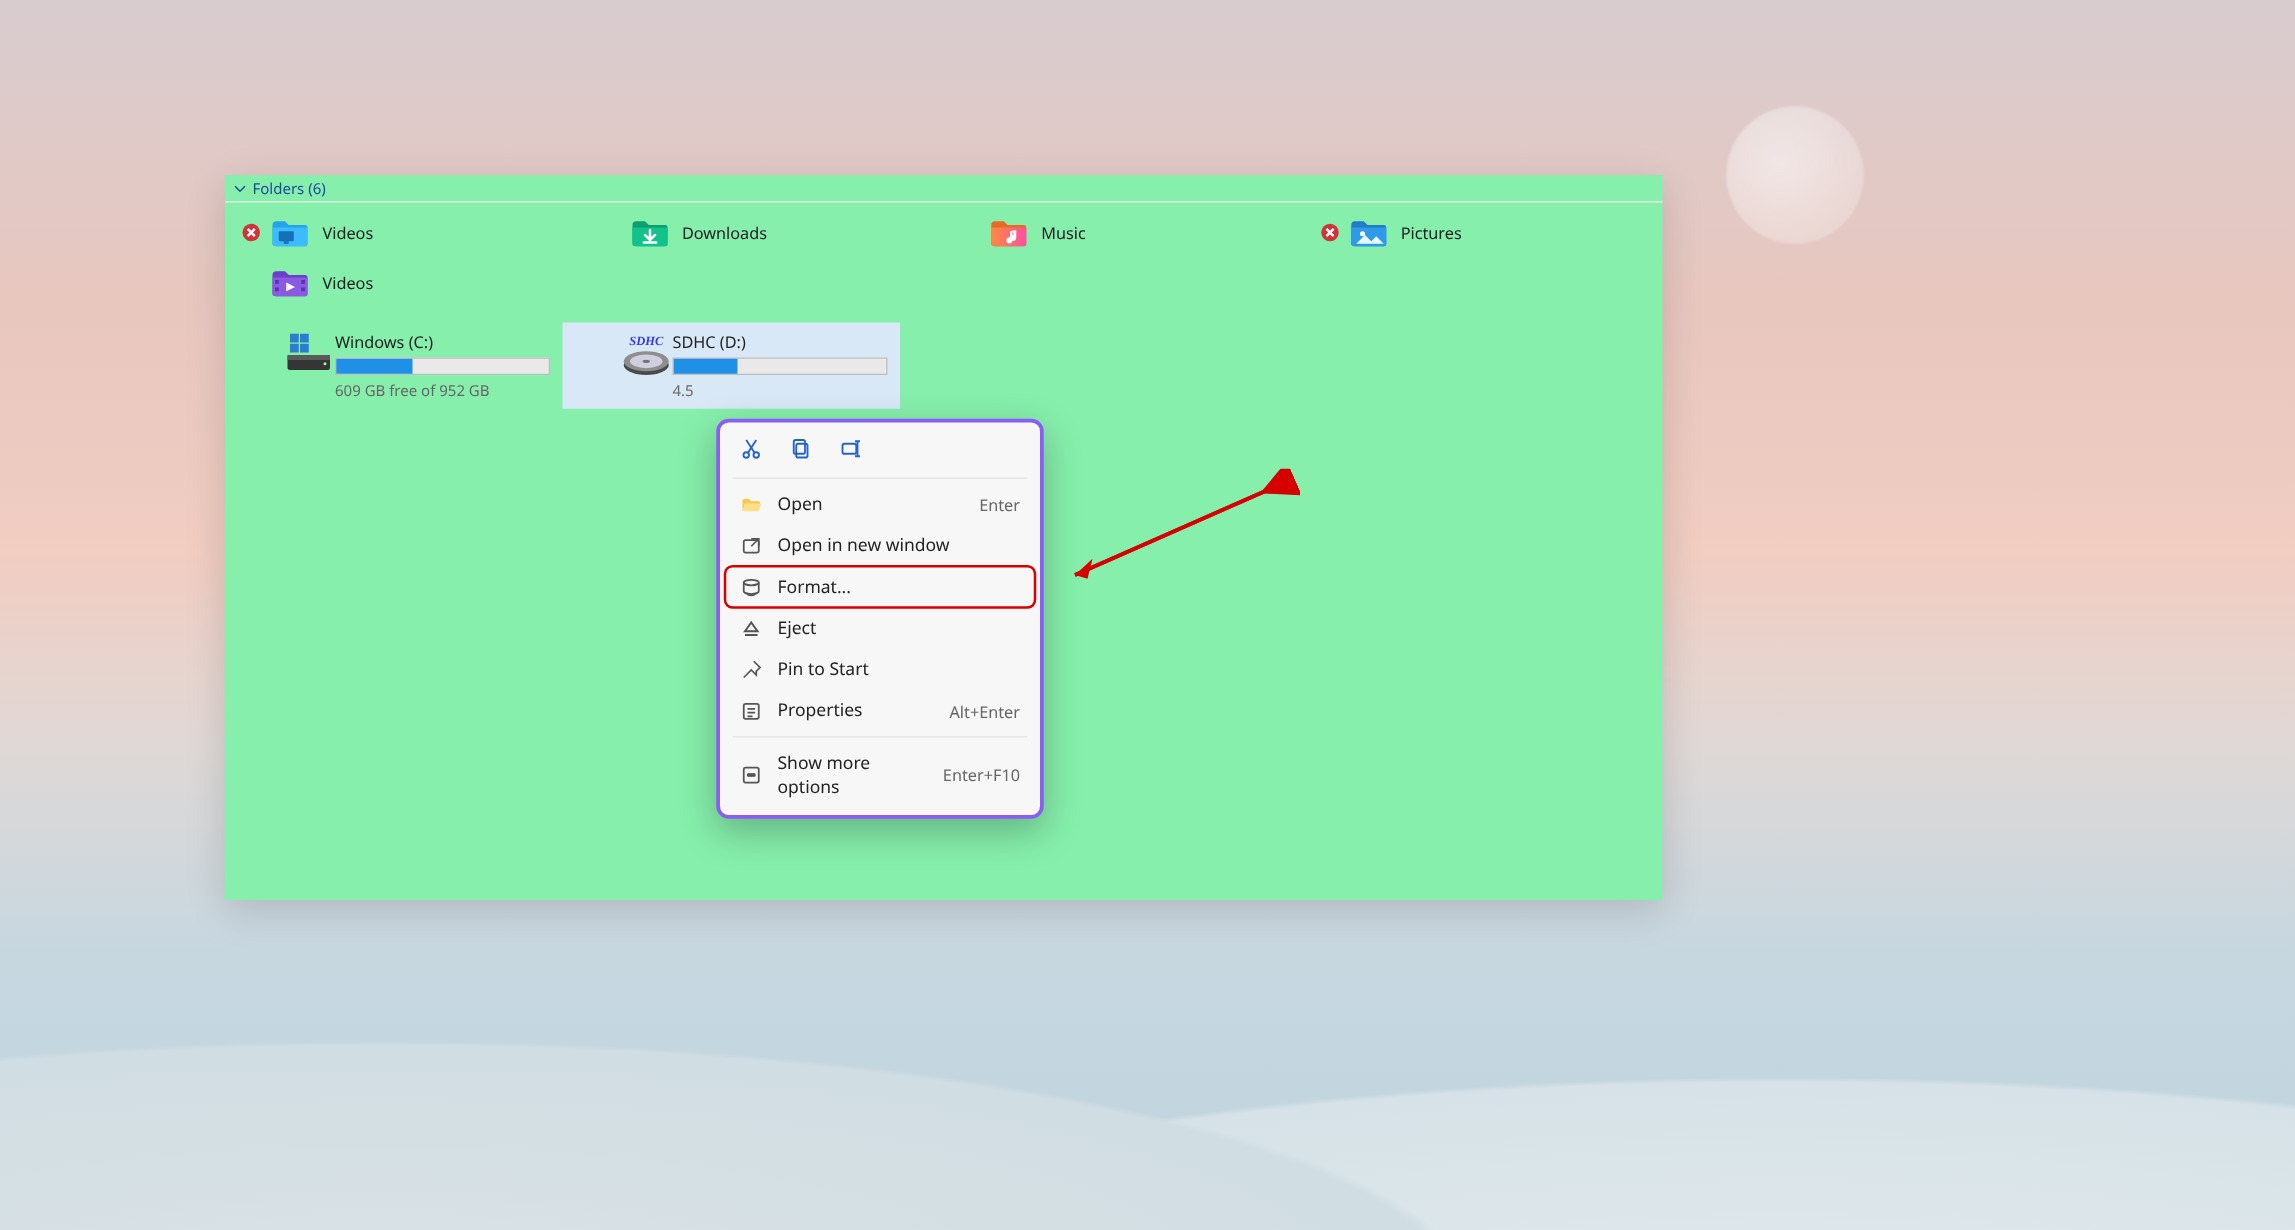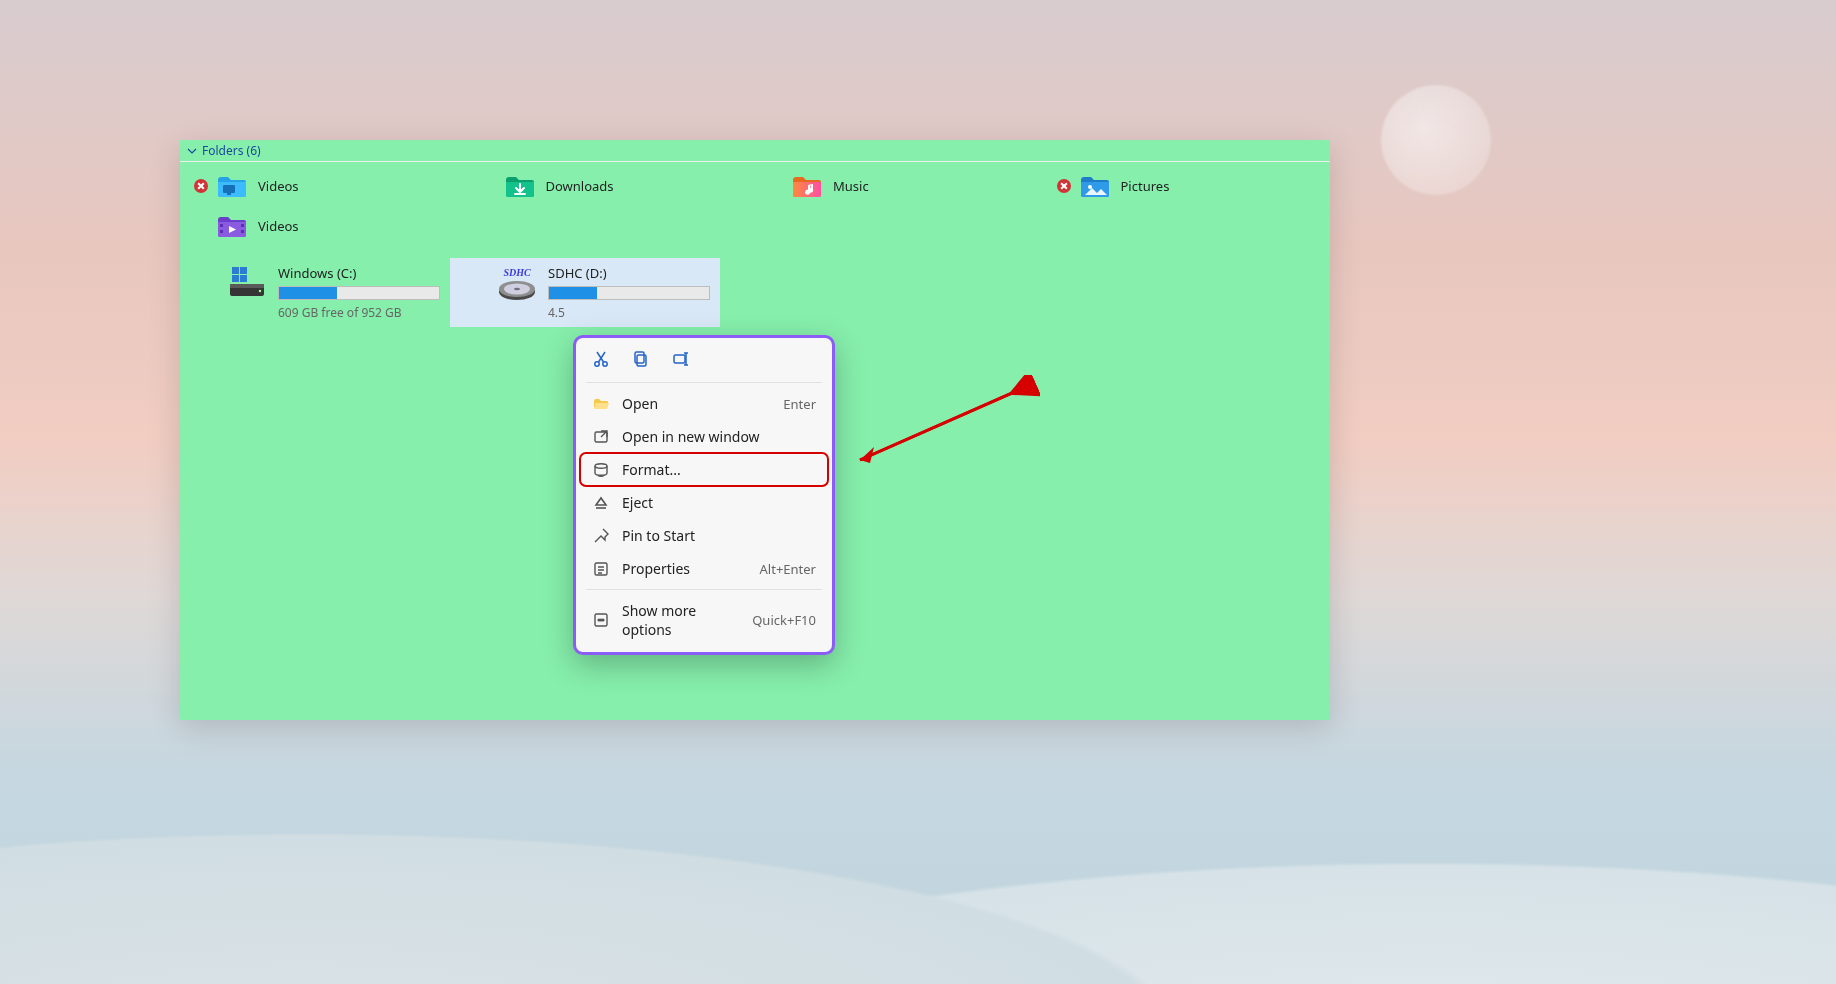--- a/index.html
+++ b/index.html
@@ -94,21 +94,21 @@
   .folder-icon svg { width: 32px; height: 28px; }
   .folder-label { font-size: 13px; color: #222; }
 
   .drives-row {
     display: flex;
     padding: 4px 0 0 0;
   }
   .drive-item {
     width: 270px;
     display: flex;
-    gap: 10px;
+    gap: 0;
     padding: 6px 10px 6px 46px;
     cursor: default;
   }
   .drive-item.selected {
     background: #d9e8f6;
   }
   .drive-icon {
     width: 42px; height: 38px;
     display: flex; align-items: center; justify-content: center;
     flex-shrink: 0;
@@ -419,21 +419,21 @@
   <div class="cm-item">
     <span class="cm-ico">
       <svg viewBox="0 0 18 18" fill="none" stroke="#555" stroke-width="1.4">
           <rect x="3" y="3" width="12" height="12" rx="1.5"></rect>
           <circle cx="7" cy="9" r="0.9" fill="#555"></circle>
           <circle cx="9" cy="9" r="0.9" fill="#555"></circle>
           <circle cx="11" cy="9" r="0.9" fill="#555"></circle>
         </svg>
     </span>
     <span class="cm-label">Show more options</span>
-    <span class="cm-shortcut">Quick+F10</span>
+    <span class="cm-shortcut">Enter+F10</span>
   </div>
 </div>
 
 <svg class="arrow-anno" viewBox="0 0 200 110">
   <defs>
     <marker id="ahead" markerWidth="12" markerHeight="12" refX="2" refY="5" orient="auto">
       <path d="M0 0 L10 5 L0 10 Z" fill="#d60000"></path>
     </marker>
   </defs>
   <line x1="190" y1="10" x2="20" y2="85" stroke="#d60000" stroke-width="3" marker-start="url(#ahead)" transform="scale(1,1)"></line>

